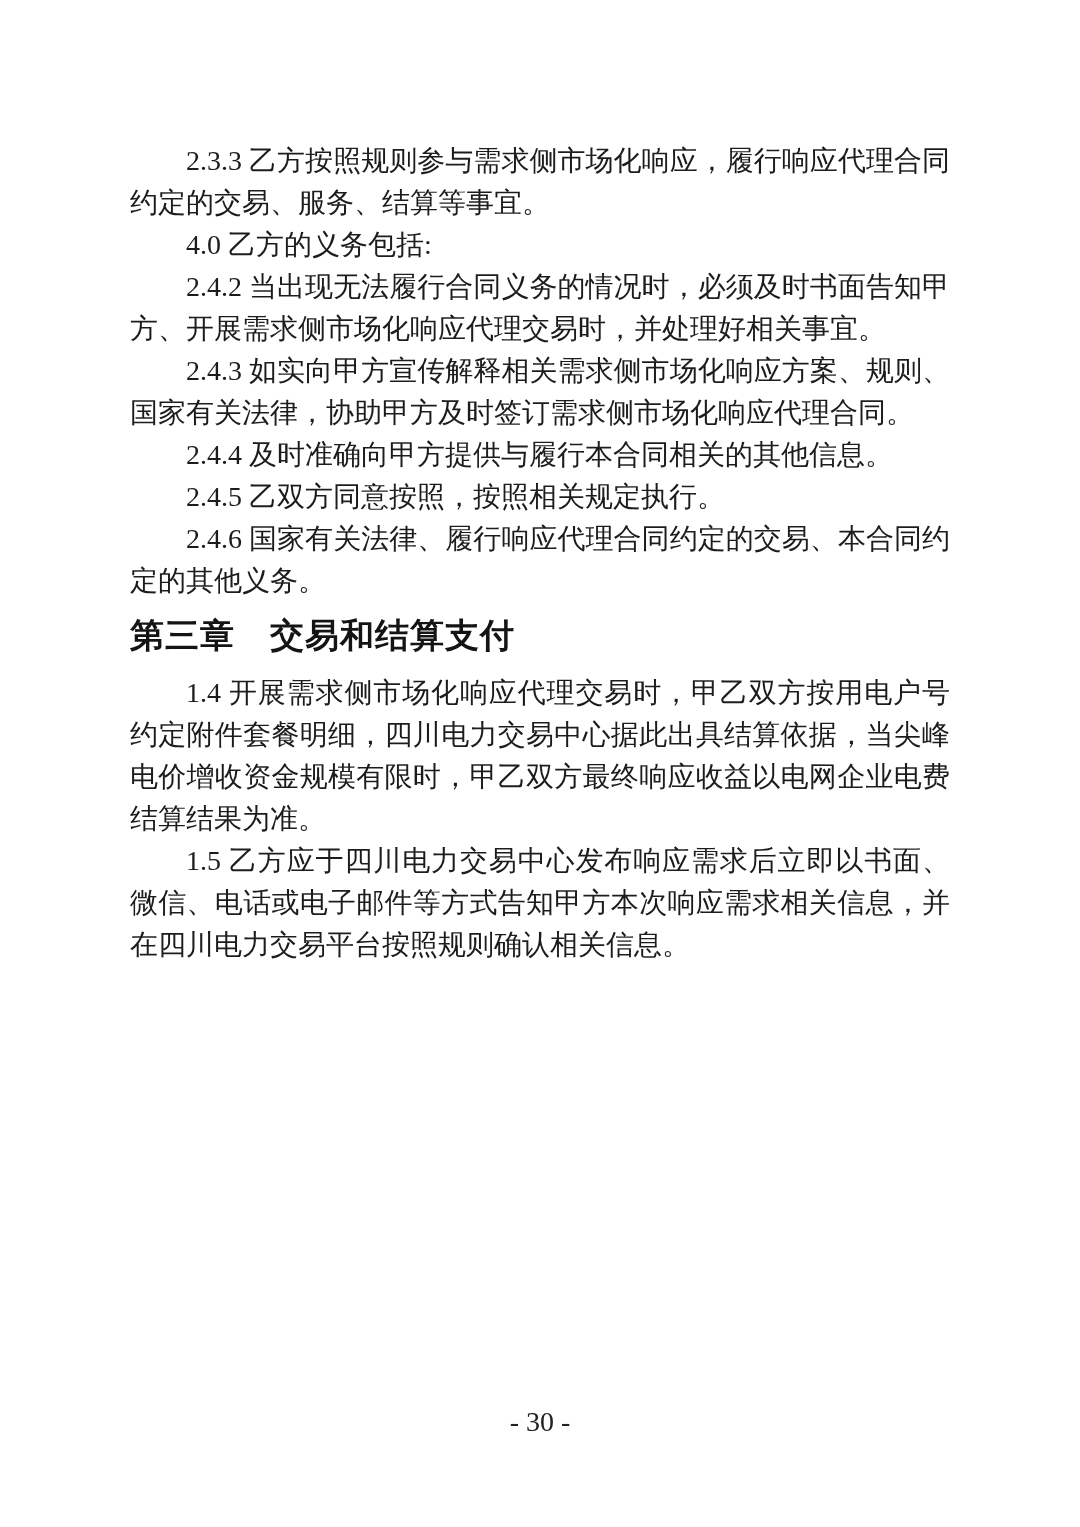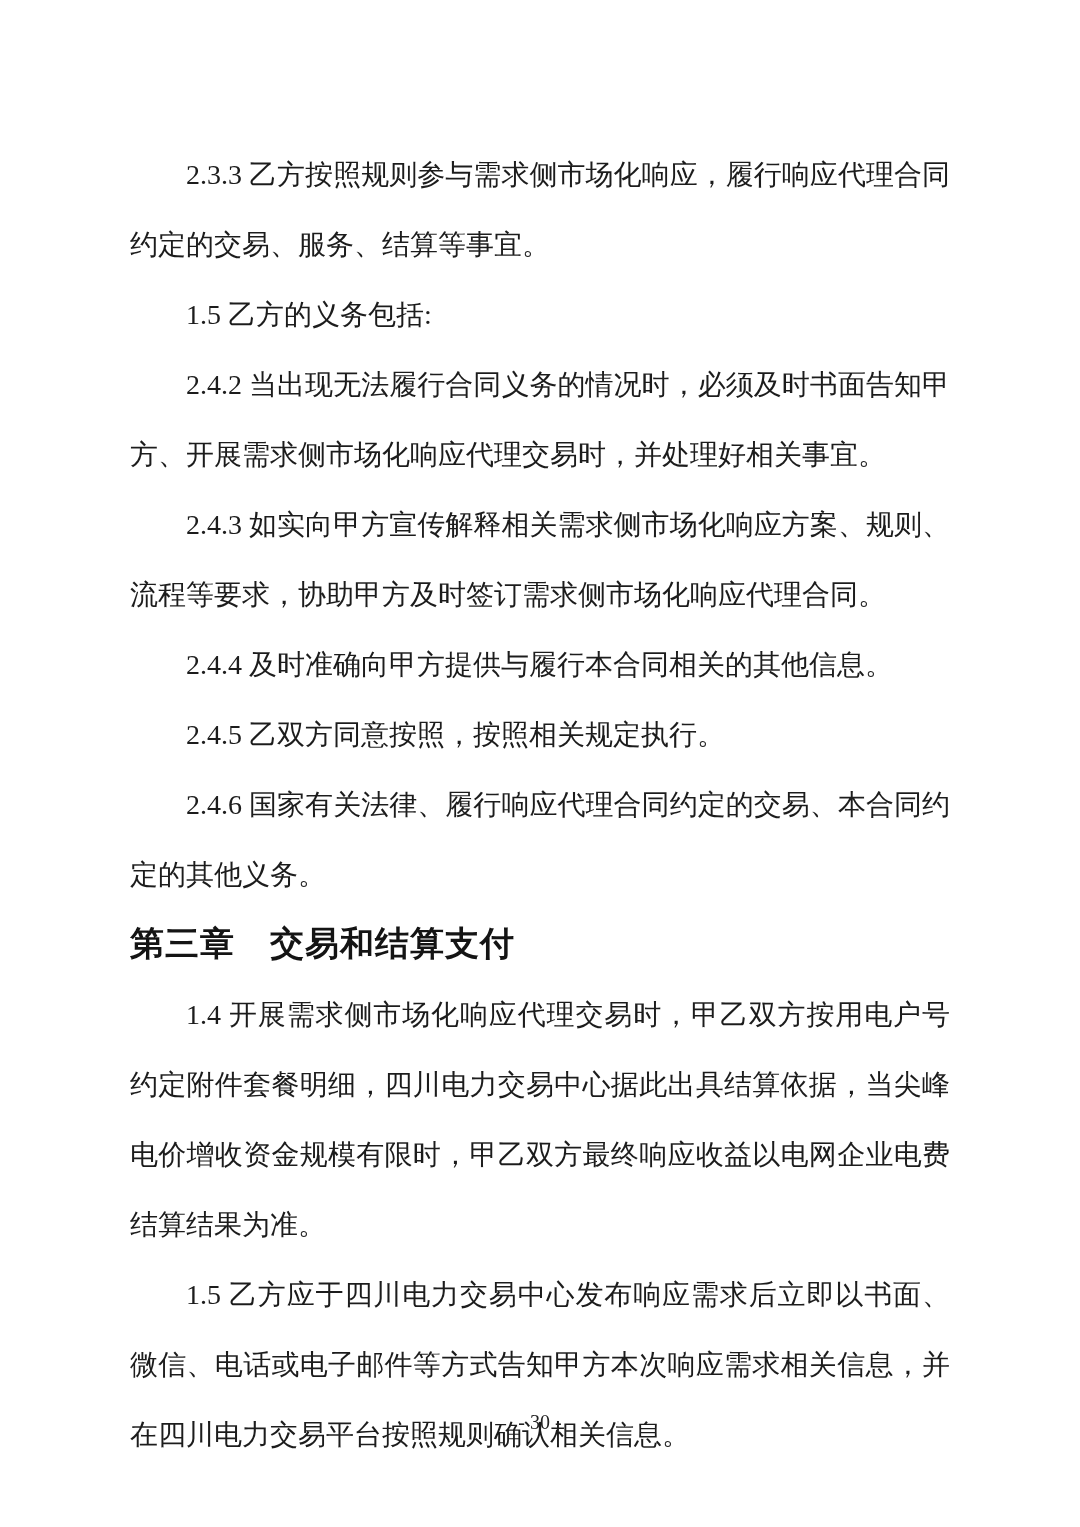--- a/index.html
+++ b/index.html
@@ -19,21 +19,21 @@
   }
   .content {
     position: absolute;
     left: 130px;
     top: 140px;
     width: 820px;
   }
   .para {
     margin: 0;
     font-size: 28px;
-    line-height: 70px;
+    line-height: 42px;
     text-align: justify;
     text-justify: inter-ideograph;
     text-indent: 2em;
     word-break: break-all;
   }
   .chapter-heading {
     margin: 8px 0 12px 0;
     font-size: 34px;
     line-height: 50px;
     font-weight: 700;
@@ -42,35 +42,35 @@
     color: #141414;
     font-family: "Liberation Sans", "DejaVu Sans", sans-serif;
     letter-spacing: 1px;
   }
   .page-footer {
     position: absolute;
     left: 0;
     right: 0;
     top: 1405px;
     text-align: center;
-    font-size: 20px;
+    font-size: 28px;
     line-height: 34px;
     color: #222222;
     font-family: "Liberation Serif", "DejaVu Serif", serif;
   }
 </style>
 </head>
 <body>
 
 <div class="page">
   <div class="content">
     <p class="para">2.3.3 乙方按照规则参与需求侧市场化响应，履行响应代理合同约定的交易、服务、结算等事宜。</p>
-    <p class="para">1.5 乙方的义务包括:</p>
+    <p class="para">4.0 乙方的义务包括:</p>
     <p class="para">2.4.2 当出现无法履行合同义务的情况时，必须及时书面告知甲方、开展需求侧市场化响应代理交易时，并处理好相关事宜。</p>
-    <p class="para">2.4.3 如实向甲方宣传解释相关需求侧市场化响应方案、规则、流程等要求，协助甲方及时签订需求侧市场化响应代理合同。</p>
+    <p class="para">2.4.3 如实向甲方宣传解释相关需求侧市场化响应方案、规则、国家有关法律，协助甲方及时签订需求侧市场化响应代理合同。</p>
     <p class="para">2.4.4 及时准确向甲方提供与履行本合同相关的其他信息。</p>
     <p class="para">2.4.5 乙双方同意按照，按照相关规定执行。</p>
     <p class="para">2.4.6 国家有关法律、履行响应代理合同约定的交易、本合同约定的其他义务。</p>
     <h2 class="chapter-heading">第三章　交易和结算支付</h2>
     <p class="para">1.4 开展需求侧市场化响应代理交易时，甲乙双方按用电户号约定附件套餐明细，四川电力交易中心据此出具结算依据，当尖峰电价增收资金规模有限时，甲乙双方最终响应收益以电网企业电费结算结果为准。</p>
     <p class="para">1.5 乙方应于四川电力交易中心发布响应需求后立即以书面、微信、电话或电子邮件等方式告知甲方本次响应需求相关信息，并在四川电力交易平台按照规则确认相关信息。</p>
   </div>
   <div class="page-footer">- 30 -</div>
 </div>
 

